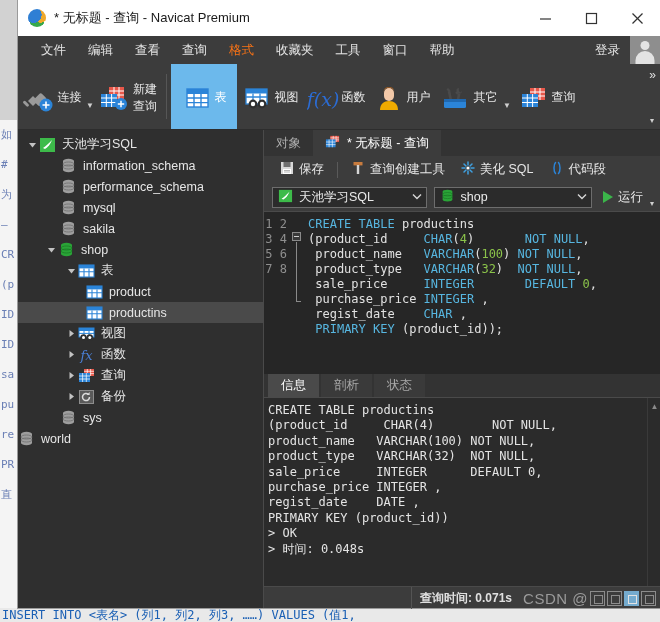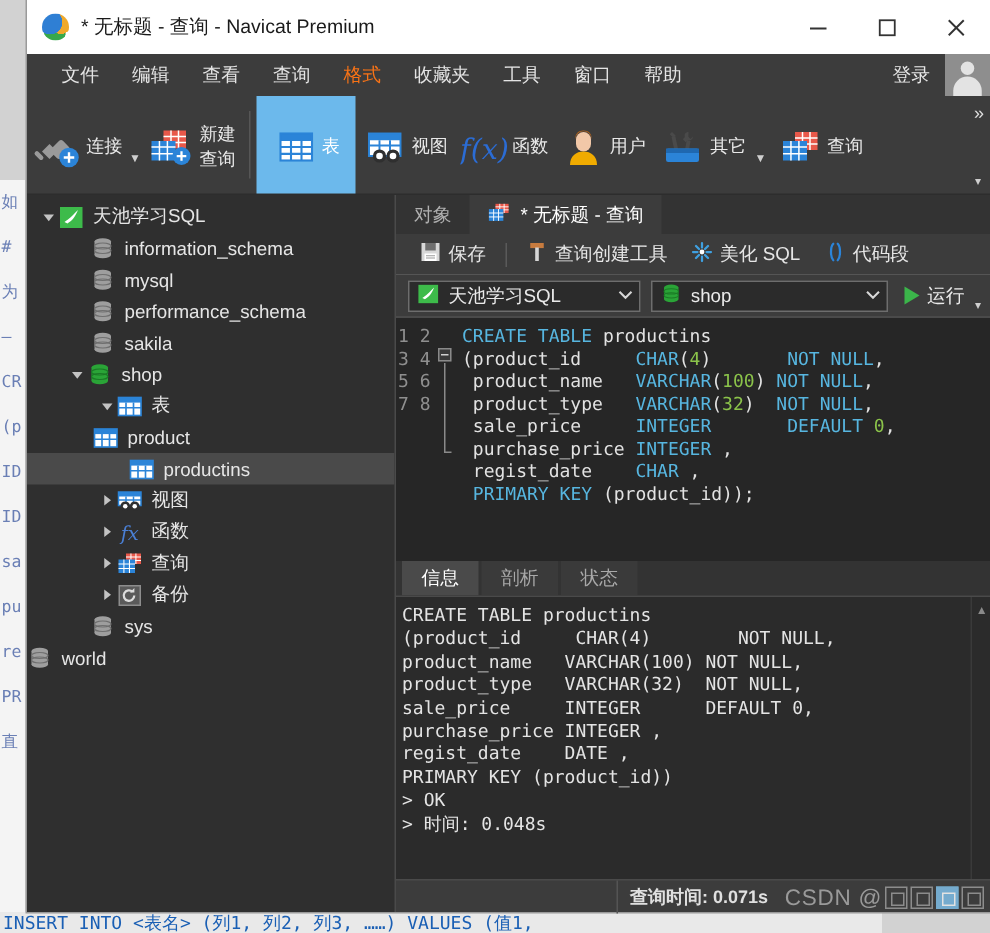--- a/index.html
+++ b/index.html
@@ -18,21 +18,21 @@
     position:absolute; left:0; top:120px; width:18px; height:601px;
     background:#f4f4f4; border-right:1px solid #b4b4b4;
     overflow:hidden; font-family:"DejaVu Sans Mono", monospace; font-size:11px;
     color:#6a7fb5; line-height:30px; padding-left:1px;
   }
   .bg-window-right {
     position:absolute; right:0; top:50px; width:8px; height:120px;
     background:#efefef; border-left:1px solid #c0c0c0;
   }
   .bg-bottom {
-    position:absolute; left:0; bottom:0; width:588px; height:14px;
+    position:absolute; left:0; bottom:0; width:660px; height:14px;
     background:#e9e9e9; overflow:hidden; white-space:nowrap;
     font-family:"DejaVu Sans Mono", monospace; font-size:12px;
     color:#1a5fb4; line-height:14px; padding-left:2px;
   }
 
   
   .win {
     position:absolute; left:18px; top:0; width:642px; height:608px;
     background:#3c3c3c; display:flex; flex-direction:column;
     box-shadow:0 0 0 1px #9a9a9a;
@@ -119,21 +119,21 @@
     white-space:nowrap; padding-right:4px;
   }
   .tree-row.selected { background:#4a4a4a; }
   .tw { flex:0 0 auto; display:flex; align-items:center; justify-content:center;
         width:13px; height:21px; color:#c3c3c3; }
   .tw svg { display:block; }
   .t-ico { flex:0 0 auto; width:17px; height:16px; margin-right:6px; position:relative; }
   .t-label { overflow:hidden; text-overflow:ellipsis; }
 
   
-  .right { flex:1; min-width:0; display:flex; flex-direction:column; background:#a3a3a3;justify-content:center; }
+  .right { flex:1; min-width:0; display:flex; flex-direction:column; background:#701a75;justify-content:center; }
 
   .tabstrip { height:26px; flex:0 0 26px; background:#333333; display:flex; align-items:flex-end; }
   .tab {
     height:26px; display:flex; align-items:center; gap:5px; padding:0 12px;
     font-size:12.5px; color:#b0b0b0; white-space:nowrap;
   }
   .tab.active { background:#3c3c3c; color:#ffffff; }
   .tab .t-ico { margin-right:0; }
 
   .qtoolbar {
@@ -476,38 +476,38 @@
                   <ellipse cx="8.5" cy="3" rx="5.5" ry="2.2"></ellipse>
                   <rect x="3" y="3" width="11" height="9"></rect>
                   <ellipse cx="8.5" cy="12" rx="5.5" ry="2.2"></ellipse>
                 </g>
                 <g stroke="#6f6f6f" stroke-width=".8" fill="none">
                   <ellipse cx="8.5" cy="6" rx="5.5" ry="2"></ellipse>
                   <ellipse cx="8.5" cy="9" rx="5.5" ry="2"></ellipse>
                 </g>
               </svg>
           </span>
-          <span class="t-label">mysql</span>
+          <span class="t-label">performance_schema</span>
         </div>
 
         <div class="tree-row" style="padding-left:42px">
           <span class="t-ico">
             <svg width="17" height="16" viewBox="0 0 17 16">
                 <g fill="#9e9e9e">
                   <ellipse cx="8.5" cy="3" rx="5.5" ry="2.2"></ellipse>
                   <rect x="3" y="3" width="11" height="9"></rect>
                   <ellipse cx="8.5" cy="12" rx="5.5" ry="2.2"></ellipse>
                 </g>
                 <g stroke="#6f6f6f" stroke-width=".8" fill="none">
                   <ellipse cx="8.5" cy="6" rx="5.5" ry="2"></ellipse>
                   <ellipse cx="8.5" cy="9" rx="5.5" ry="2"></ellipse>
                 </g>
               </svg>
           </span>
-          <span class="t-label">performance_schema</span>
+          <span class="t-label">mysql</span>
         </div>
 
         <div class="tree-row" style="padding-left:42px">
           <span class="t-ico">
             <svg width="17" height="16" viewBox="0 0 17 16">
                 <g fill="#9e9e9e">
                   <ellipse cx="8.5" cy="3" rx="5.5" ry="2.2"></ellipse>
                   <rect x="3" y="3" width="11" height="9"></rect>
                   <ellipse cx="8.5" cy="12" rx="5.5" ry="2.2"></ellipse>
                 </g>
@@ -554,21 +554,21 @@
                 <rect x="1" y="2" width="15" height="3.4" fill="#2b84d8"></rect>
                 <g stroke="#2b84d8" stroke-width="1.1" fill="none">
                   <path d="M1 8.8h15M6 5.4v8.6M11 5.4v8.6"></path>
                   <rect x="1" y="2" width="15" height="12"></rect>
                 </g>
               </svg>
           </span>
           <span class="t-label">表</span>
         </div>
 
-        <div class="tree-row" style="padding-left:44px">
+        <div class="tree-row" style="padding-left:68px">
           <span class="t-ico">
             <svg width="17" height="16" viewBox="0 0 17 16">
                 <rect x="1" y="2" width="15" height="12" fill="#fff"></rect>
                 <rect x="1" y="2" width="15" height="3.4" fill="#2b84d8"></rect>
                 <g stroke="#2b84d8" stroke-width="1.1" fill="none">
                   <path d="M1 8.8h15M6 5.4v8.6M11 5.4v8.6"></path>
                   <rect x="1" y="2" width="15" height="12"></rect>
                 </g>
               </svg>
           </span>

